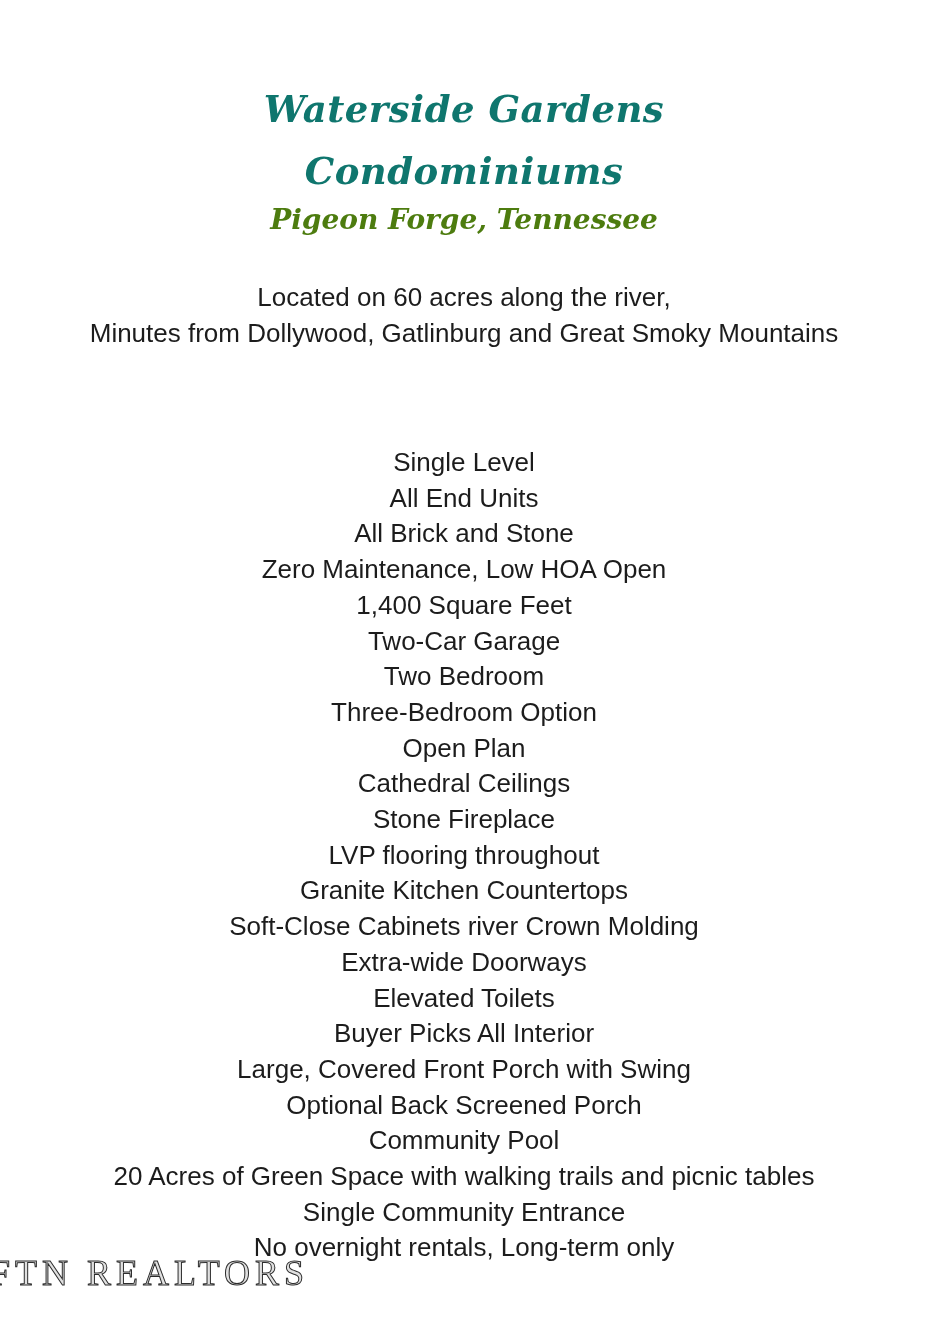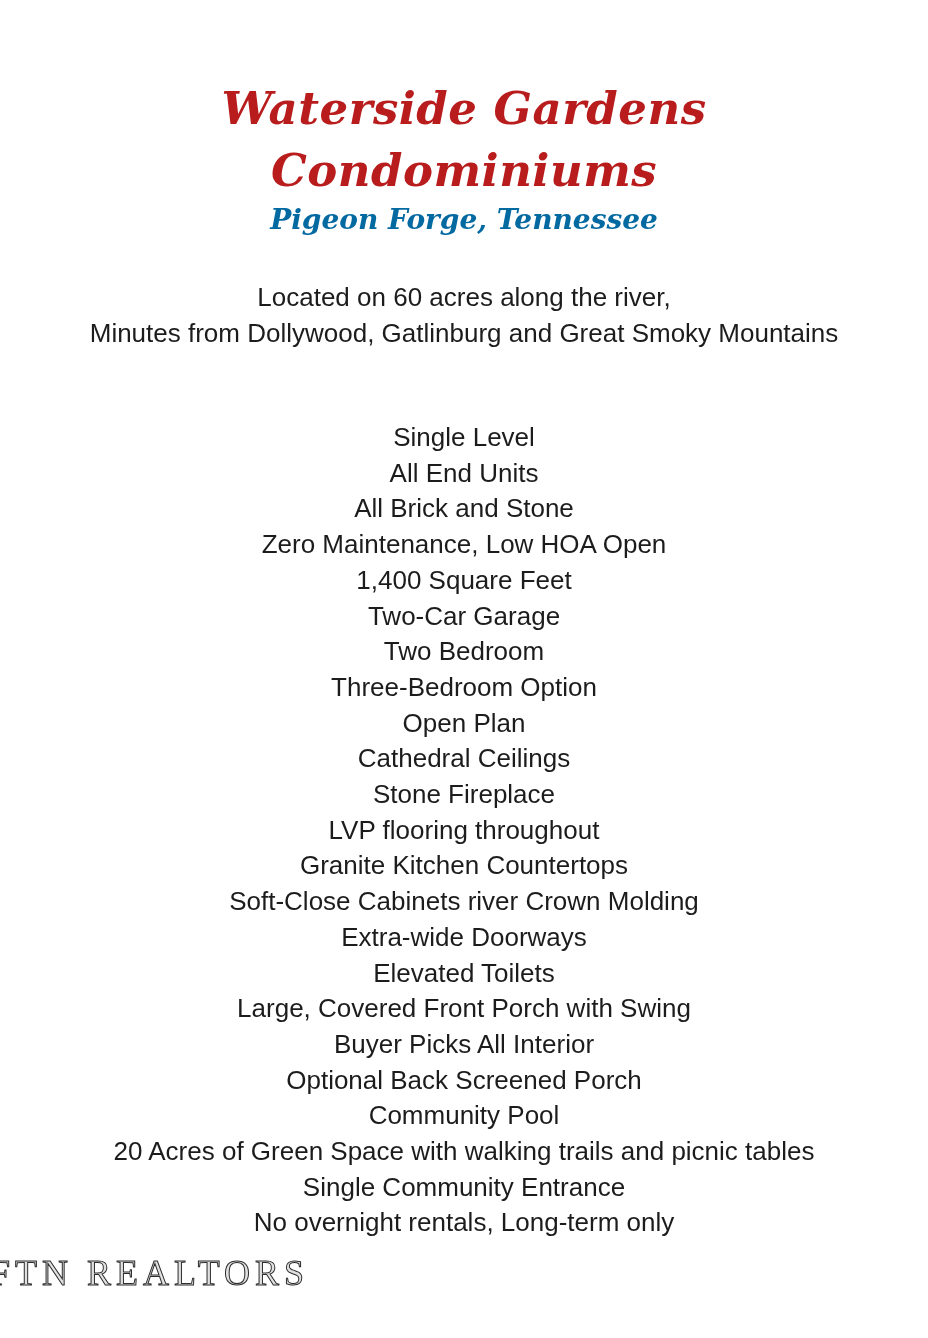--- a/index.html
+++ b/index.html
@@ -17,54 +17,54 @@
     background: #ffffff;
   }
   .title {
     position: absolute;
     left: 0;
     width: 100%;
     text-align: center;
     font-family: "DejaVu Serif", serif;
     font-style: italic;
     font-weight: bold;
-    font-size: 45px;
+    font-size: 37px;
     line-height: 54px;
-    color: #b91c1c;
+    color: #0f766e;
     letter-spacing: 0.5px;
   }
   .title.line1 { top: 82px; }
   .title.line2 { top: 144px; }
   .subtitle {
     position: absolute;
     left: 0;
     top: 202px;
     width: 100%;
     text-align: center;
     font-family: "DejaVu Serif", serif;
     font-style: italic;
     font-weight: bold;
     font-size: 28px;
     line-height: 36px;
-    color: #0369a1;
+    color: #4d7c0f;
   }
   .intro {
     position: absolute;
     left: 0;
     top: 279px;
     width: 100%;
     text-align: center;
     font-size: 26px;
     line-height: 36px;
     color: #1c1c1c;
   }
   .features {
     position: absolute;
     left: 0;
-    top: 420px;
+    top: 445px;
     width: 100%;
     text-align: center;
     font-size: 26px;
     line-height: 35.7px;
     color: #1c1c1c;
   }
   .watermark {
     position: absolute;
     left: -10px;
     top: 1252px;
@@ -100,22 +100,22 @@
     <div class="feature">Two Bedroom</div>
     <div class="feature">Three-Bedroom Option</div>
     <div class="feature">Open Plan</div>
     <div class="feature">Cathedral Ceilings</div>
     <div class="feature">Stone Fireplace</div>
     <div class="feature">LVP flooring throughout</div>
     <div class="feature">Granite Kitchen Countertops</div>
     <div class="feature">Soft-Close Cabinets river Crown Molding</div>
     <div class="feature">Extra-wide Doorways</div>
     <div class="feature">Elevated Toilets</div>
+    <div class="feature">Buyer Picks All Interior</div>
     <div class="feature">Large, Covered Front Porch with Swing</div>
-    <div class="feature">Buyer Picks All Interior</div>
     <div class="feature">Optional Back Screened Porch</div>
     <div class="feature">Community Pool</div>
     <div class="feature">20 Acres of Green Space with walking trails and picnic tables</div>
     <div class="feature">Single Community Entrance</div>
     <div class="feature">No overnight rentals, Long-term only</div>
   </div>
 
   <div class="watermark">FTN REALTORS</div>
 
 </div>

